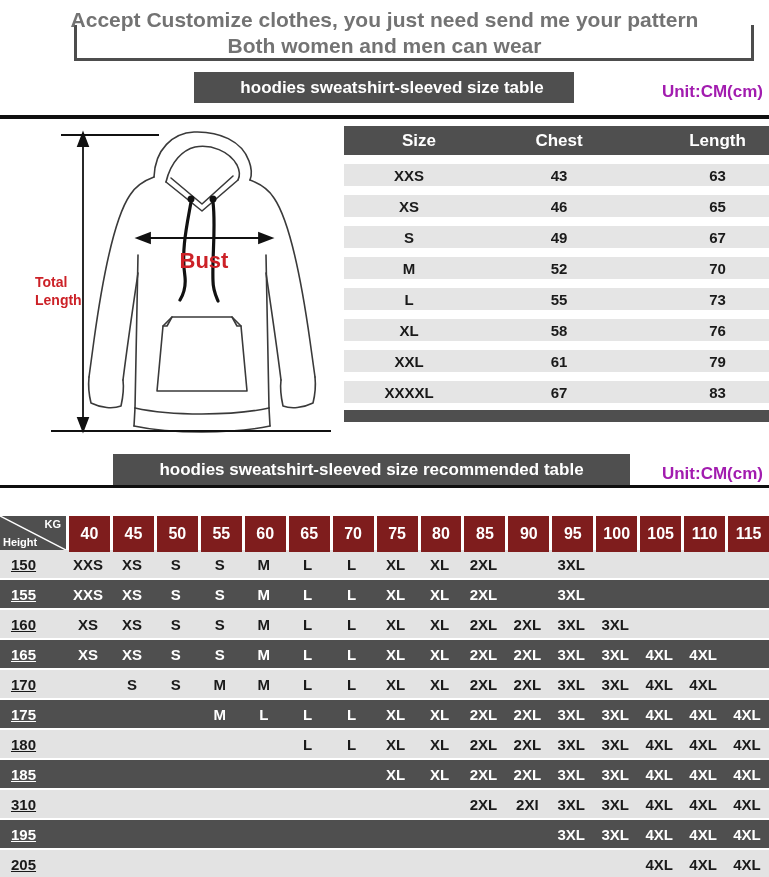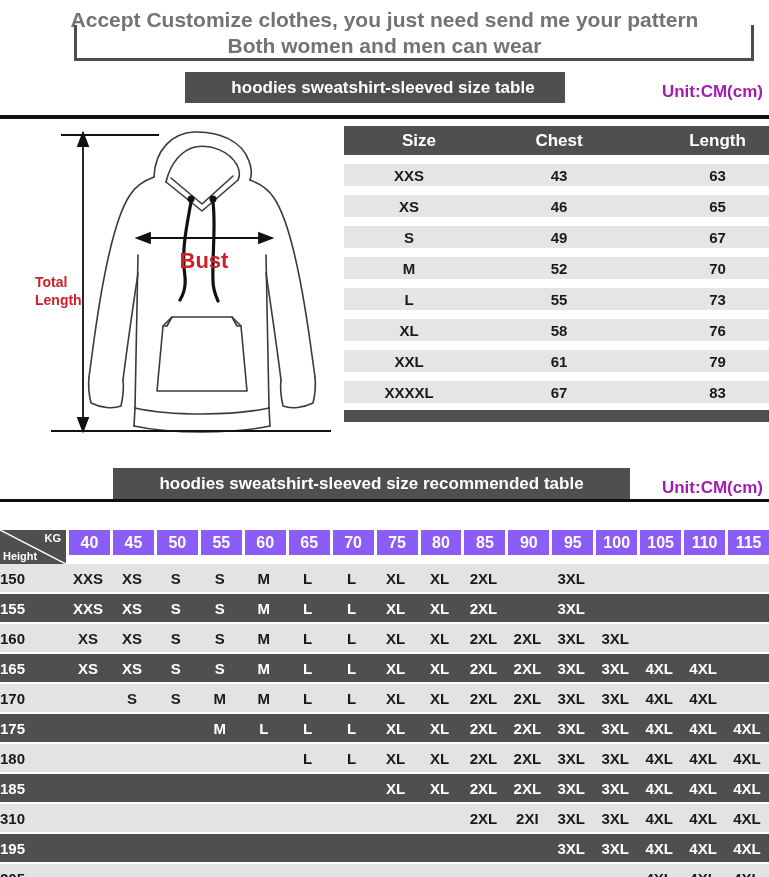--- a/index.html
+++ b/index.html
@@ -14,24 +14,24 @@
 
   
   .hdr { position:relative; height:64px; padding-top:7px; }
   .hdr .t1, .hdr .t2 { text-align:center; font-size:21px; line-height:26px; color:#737373; position:relative; z-index:2; }
   .bracket { position:absolute; left:74px; right:15px; top:25px; height:36px;
              border-left:3px solid #4d4d4d; border-right:3px solid #4d4d4d; border-bottom:3px solid #4d4d4d; z-index:1; }
 
   
   .banner-row { position:relative; height:31px; }
   .banner-row.first { margin-top:8px; }
-  .banner-row.second { margin-top:23px; }
+  .banner-row.second { margin-top:9px; }
   .banner { position:absolute; top:0; height:31px; background:#4f4f4f; color:#fff;
             display:flex; align-items:center; justify-content:center; font-size:17px; }
-  .banner.b1 { left:185px; width:380px;padding-left:16px; }
+  .banner.b1 { left:194px; width:380px;padding-left:16px; }
   .banner.b2 { left:113px; width:517px; }
   .unit { position:absolute; right:6px; top:10px; font-size:17px; color:#a21caf; }
 
   .divider1 { margin-top:12px; height:4px; background:#0f0f0f; }
   .divider2 { margin-top:0px; height:3px; background:#0f0f0f; }
 
   
   .size-section { display:flex; margin-top:6px; height:320px; }
   .diagram-wrap { width:308px; position:relative;margin-left:31px; }
   .size-table { width:447px; margin-left:8px; padding-top:1px; }
@@ -46,25 +46,25 @@
   .sfooter { height:12px; background:#4f4f4f; margin-top:7px; }
 
   
   .rec-table { margin-top:28px; }
   .rec-grid { display:grid; grid-template-columns:66px repeat(16, 1fr); column-gap:3px; }
   .rec-head { height:34px; }
   .corner { position:relative; background:#4f4f4f; color:#fff; height:34px; }
   .corner svg { position:absolute; left:0; top:0; }
   .corner .kg { position:absolute; right:5px; top:2px; font-size:11px; }
   .corner .hgt { position:absolute; left:3px; bottom:2px; font-size:11px; }
-  .kg-cell { background:#8b5cf6; color:#fff; display:flex; align-items:center; justify-content:center; font-size:16px; height:25px; }
+  .kg-cell { background:#7f1d1d; color:#fff; display:flex; align-items:center; justify-content:center; font-size:16px; height:36px; }
   .rrow { column-gap:0; border-bottom:2px solid #fff; height:30px; }
   .rrow.light { background:#e3e3e3; color:#1a1a1a; }
   .rrow.dark  { background:#4f4f4f; color:#fff; }
-  .hcell { display:flex; align-items:center; padding-left:0; font-size:15px; }
+  .hcell { display:flex; align-items:center; padding-left:11px; font-size:15px;text-decoration:underline; }
   .rcell { display:flex; align-items:center; justify-content:center; font-size:15px; white-space:nowrap; }
 </style>
 </head>
 <body>
 
 <div class="page">
 
   <div class="hdr">
     <div class="t1">Accept Customize clothes, you just need send me your pattern</div>
     <div class="t2">Both women and men can wear</div>

